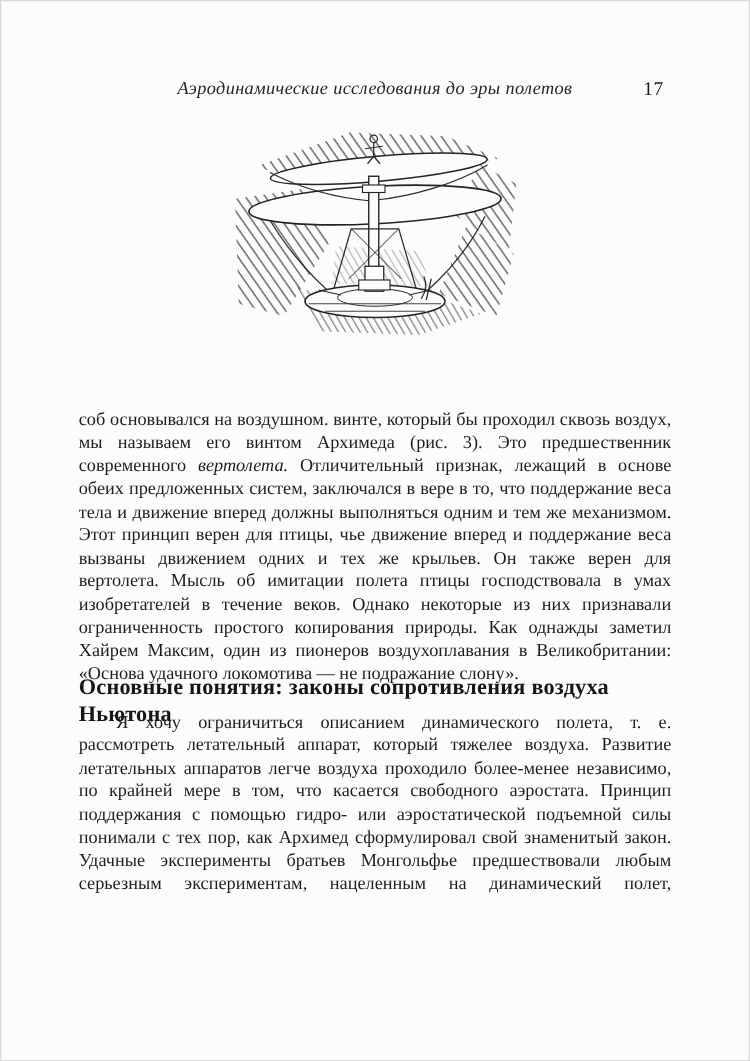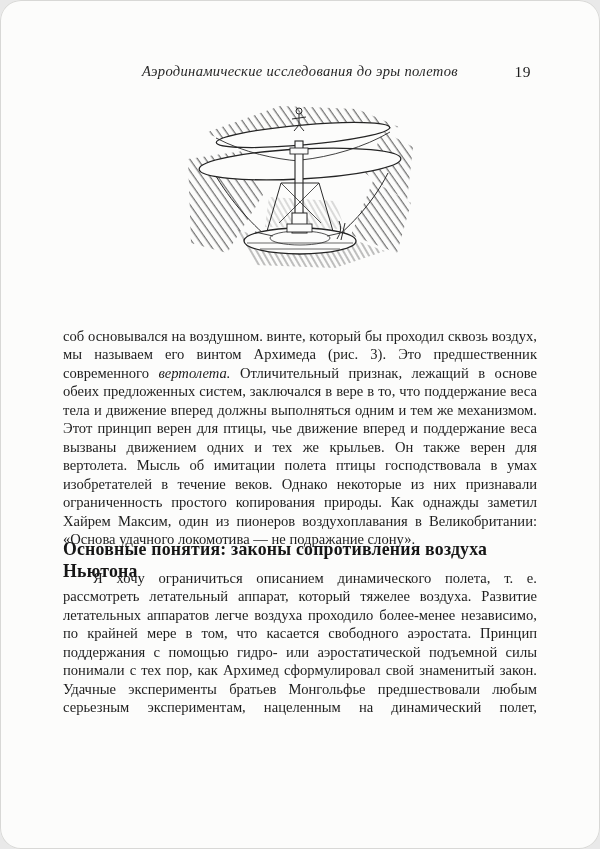--- a/index.html
+++ b/index.html
@@ -5,21 +5,21 @@
   html,body{margin:0;padding:0;}
   body{
     width:600px;height:849px;
     background:#e9e9e9;
     font-family:"Liberation Serif","DejaVu Serif",serif;
   }
   .page{
     position:relative;width:600px;height:849px;
     background:#fcfcfb;
     box-shadow:inset 0 0 0 1px #d8d8d6;
-    color:#1d1d1d;overflow:hidden;border-radius:21px;
+    color:#1d1d1d;overflow:hidden;
   }
   .running-head{
     position:absolute;top:63px;left:63px;width:474px;height:20px;
     font-style:italic;font-size:14.6px;text-align:center;
     color:#262626;letter-spacing:.3px;
   }
   .rh-page{
     position:absolute;right:6px;top:0;
     font-style:normal;font-size:15.5px;letter-spacing:.5px;color:#1d1d1d;
   }
@@ -45,21 +45,21 @@
   }
   .sketch-line{stroke:#2a2a2a;fill:none;}
 </style>
 </head>
 <body>
 
 <div class="page">
 
   <div class="running-head">
     <span>Аэродинамические исследования до эры полетов</span>
-    <span class="rh-page">19</span>
+    <span class="rh-page">17</span>
   </div>
 
   <div class="figure-wrap">
     <svg width="232" height="170" viewBox="0 0 232 170" role="img" aria-label="leonardo-da-vinci-helicopter-aerial-screw-sketch">
       <defs>
         <pattern id="hatch" width="6.5" height="6.5" patternUnits="userSpaceOnUse" patternTransform="rotate(-35)">
           <line x1="3" y1="0" x2="3" y2="6.5" stroke="#3a3a3a" stroke-width="0.9"></line>
         </pattern>
         <pattern id="hatch2" width="5" height="5" patternUnits="userSpaceOnUse" patternTransform="rotate(-30)">
           <line x1="2" y1="0" x2="2" y2="5" stroke="#4a4a4a" stroke-width="0.7"></line>

